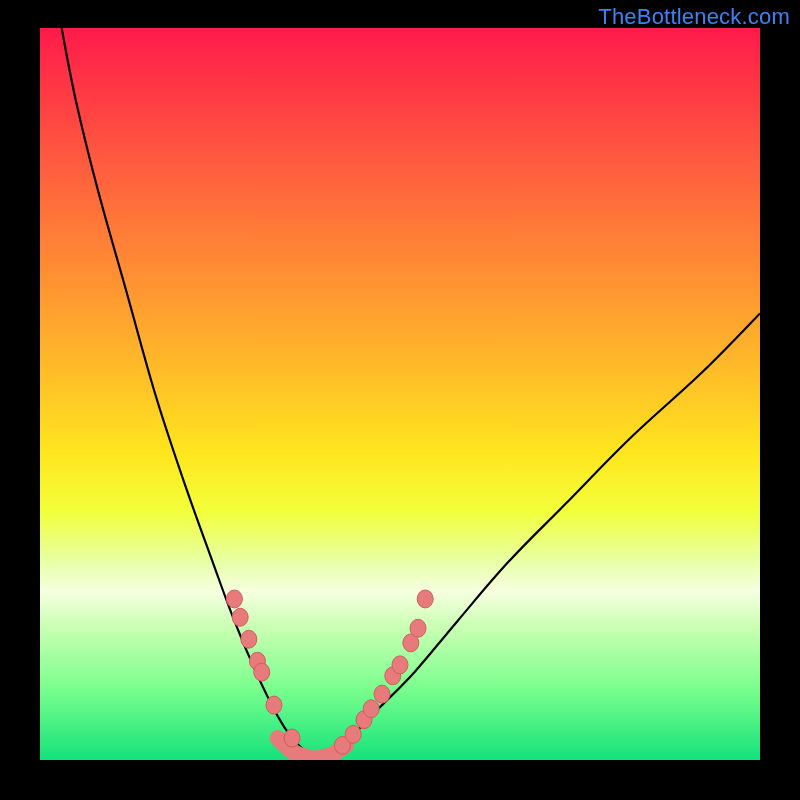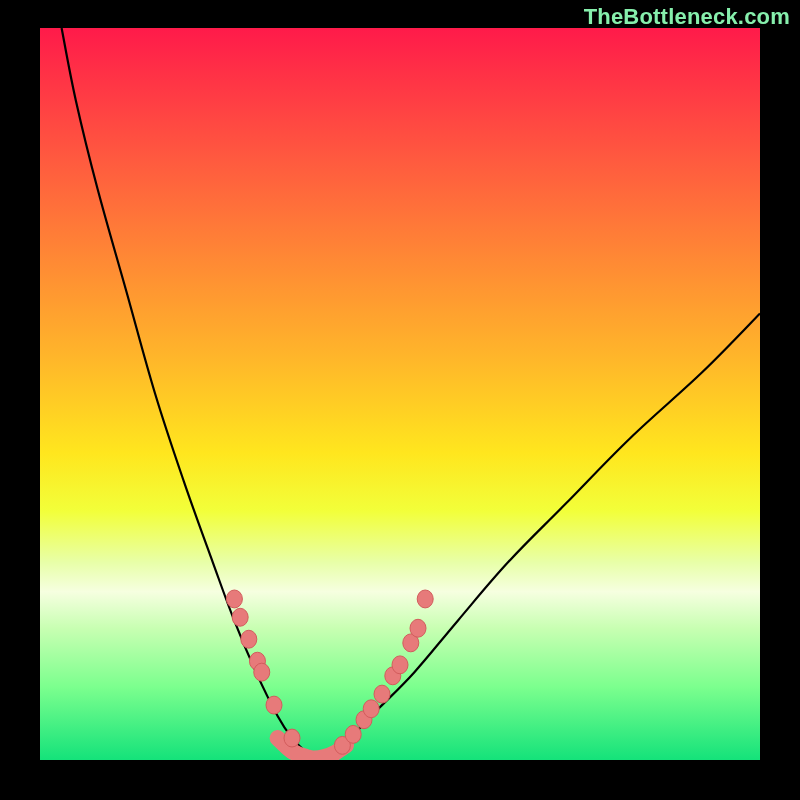--- a/index.html
+++ b/index.html
@@ -14,23 +14,23 @@
   .frame {
     position: relative;
     width: 800px;
     height: 800px;
     background: #000;
   }
   .watermark {
     position: absolute;
     top: 4px;
     right: 10px;
-    color: #86efac;
+    color: #3b82f6;
     font-size: 22px;
-    font-weight: 700;
+    font-weight: 400;
     letter-spacing: 0.2px;
     z-index: 10;
     user-select: none;
   }
   .plot-area {
     position: absolute;
     left: 40px;
     top: 28px;
     width: 720px;
     height: 732px;

